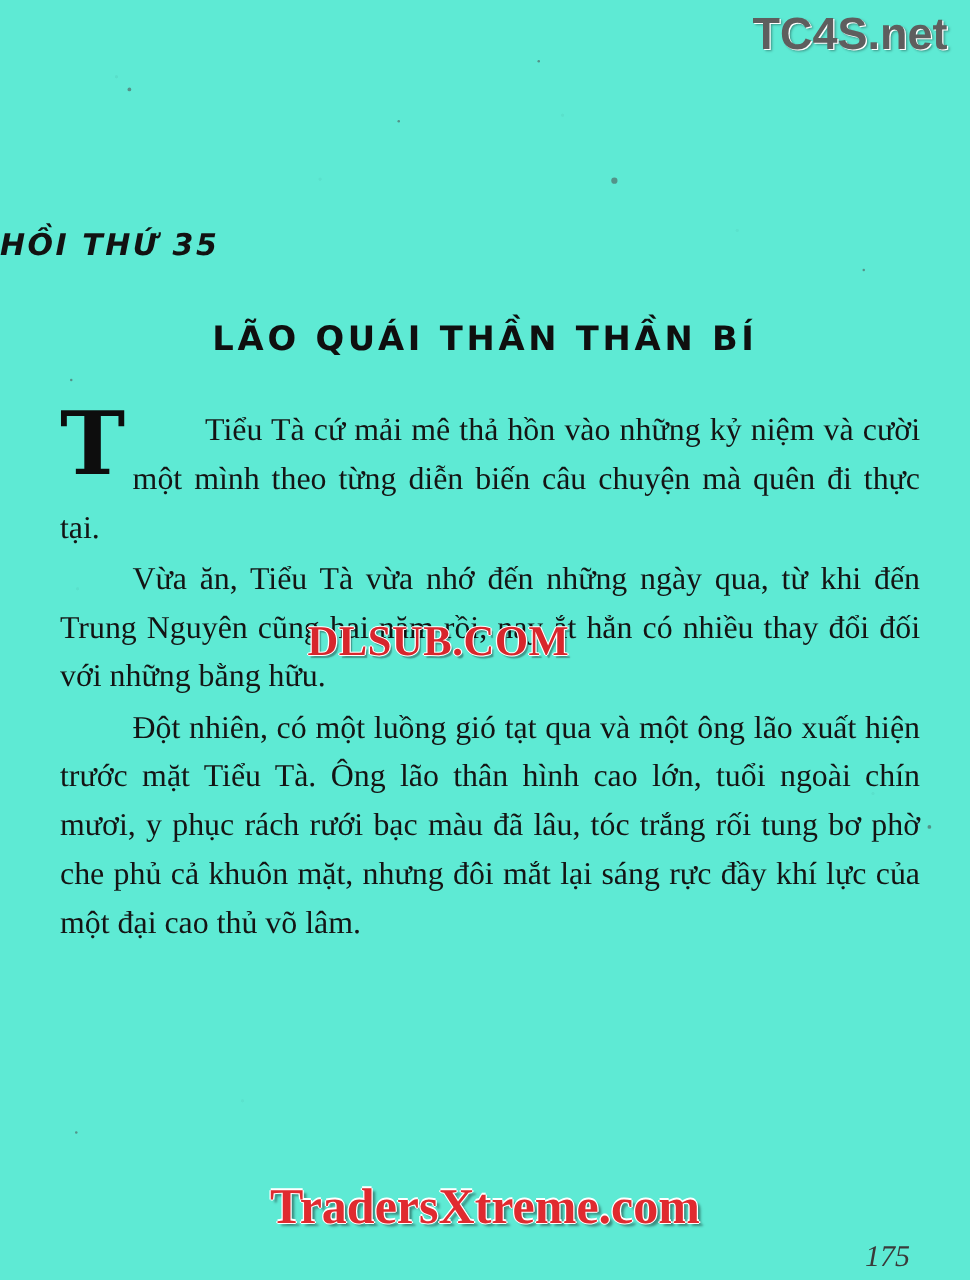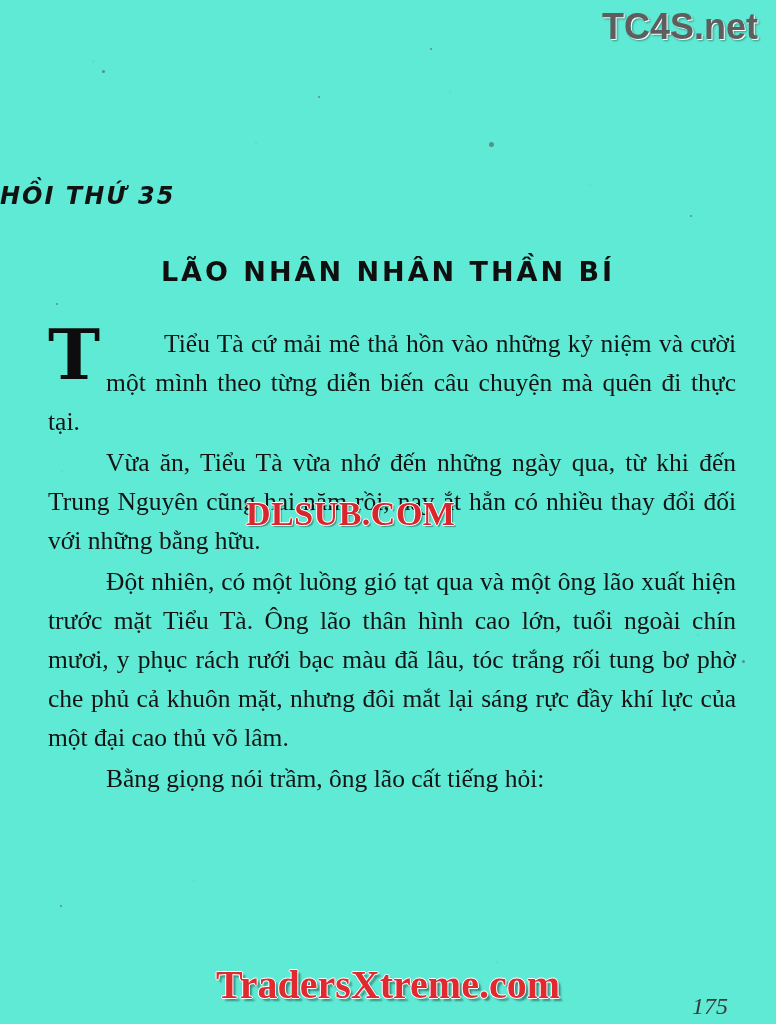--- a/index.html
+++ b/index.html
@@ -127,21 +127,21 @@
       -1px 0 0 #ffffff,
       0 1px 0 #ffffff,
       0 -1px 0 #ffffff,
       2px 2px 1px rgba(0,0,0,.35);
     white-space: nowrap;
   }
 
   
   #wm-bottom {
     position: absolute;
-    bottom: 16px;
+    bottom: 36px;
     left: 0;
     width: 776px;
     text-align: center;
     font-family: "Liberation Serif", serif;
     font-weight: bold;
     font-size: 40px;
     color: #e02a2f;
     text-shadow:
       1px 0 0 #ffffff,
       -1px 0 0 #ffffff,
@@ -173,28 +173,27 @@
   <div class="speck" style="top:198px;left:86px;width:3px;height:3px;"></div>
   <div class="speck" style="top:215px;left:690px;width:2px;height:2px;"></div>
   <div class="speck" style="top:303px;left:56px;width:2px;height:2px;"></div>
   <div class="speck" style="top:660px;left:742px;width:3px;height:3px;"></div>
   <div class="speck" style="top:905px;left:60px;width:2px;height:2px;"></div>
 
   <div id="wm-top">TC4S.net</div>
 
   <div id="chapter-no">HỒI THỨ 35</div>
 
-  <div id="chapter-title">LÃO NHÂN NHÂN THẦN BÍ</div>
+  <div id="chapter-title">LÃO QUÁI THẦN THẦN BÍ</div>
 
   <div id="body-text">
     <p class="first"><span class="dropcap">T</span></p>
     <p>Tiểu Tà cứ mải mê thả hồn vào những kỷ niệm và cười một mình theo từng diễn biến câu chuyện mà quên đi thực tại.</p>
     <p>Vừa ăn, Tiểu Tà vừa nhớ đến những ngày qua, từ khi đến Trung Nguyên cũng hai năm rồi, nay ắt hẳn có nhiều thay đổi đối với những bằng hữu.</p>
     <p>Đột nhiên, có một luồng gió tạt qua và một ông lão xuất hiện trước mặt Tiểu Tà. Ông lão thân hình cao lớn, tuổi ngoài chín mươi, y phục rách rưới bạc màu đã lâu, tóc trắng rối tung bơ phờ che phủ cả khuôn mặt, nhưng đôi mắt lại sáng rực đầy khí lực của một đại cao thủ võ lâm.</p>
-    <p>Bằng giọng nói trầm, ông lão cất tiếng hỏi:</p>
   </div>
 
   <div id="wm-mid">DLSUB.COM</div>
 
   <div id="wm-bottom">TradersXtreme.com</div>
 
   <div id="page-number">175</div>
 
 </div>
 

